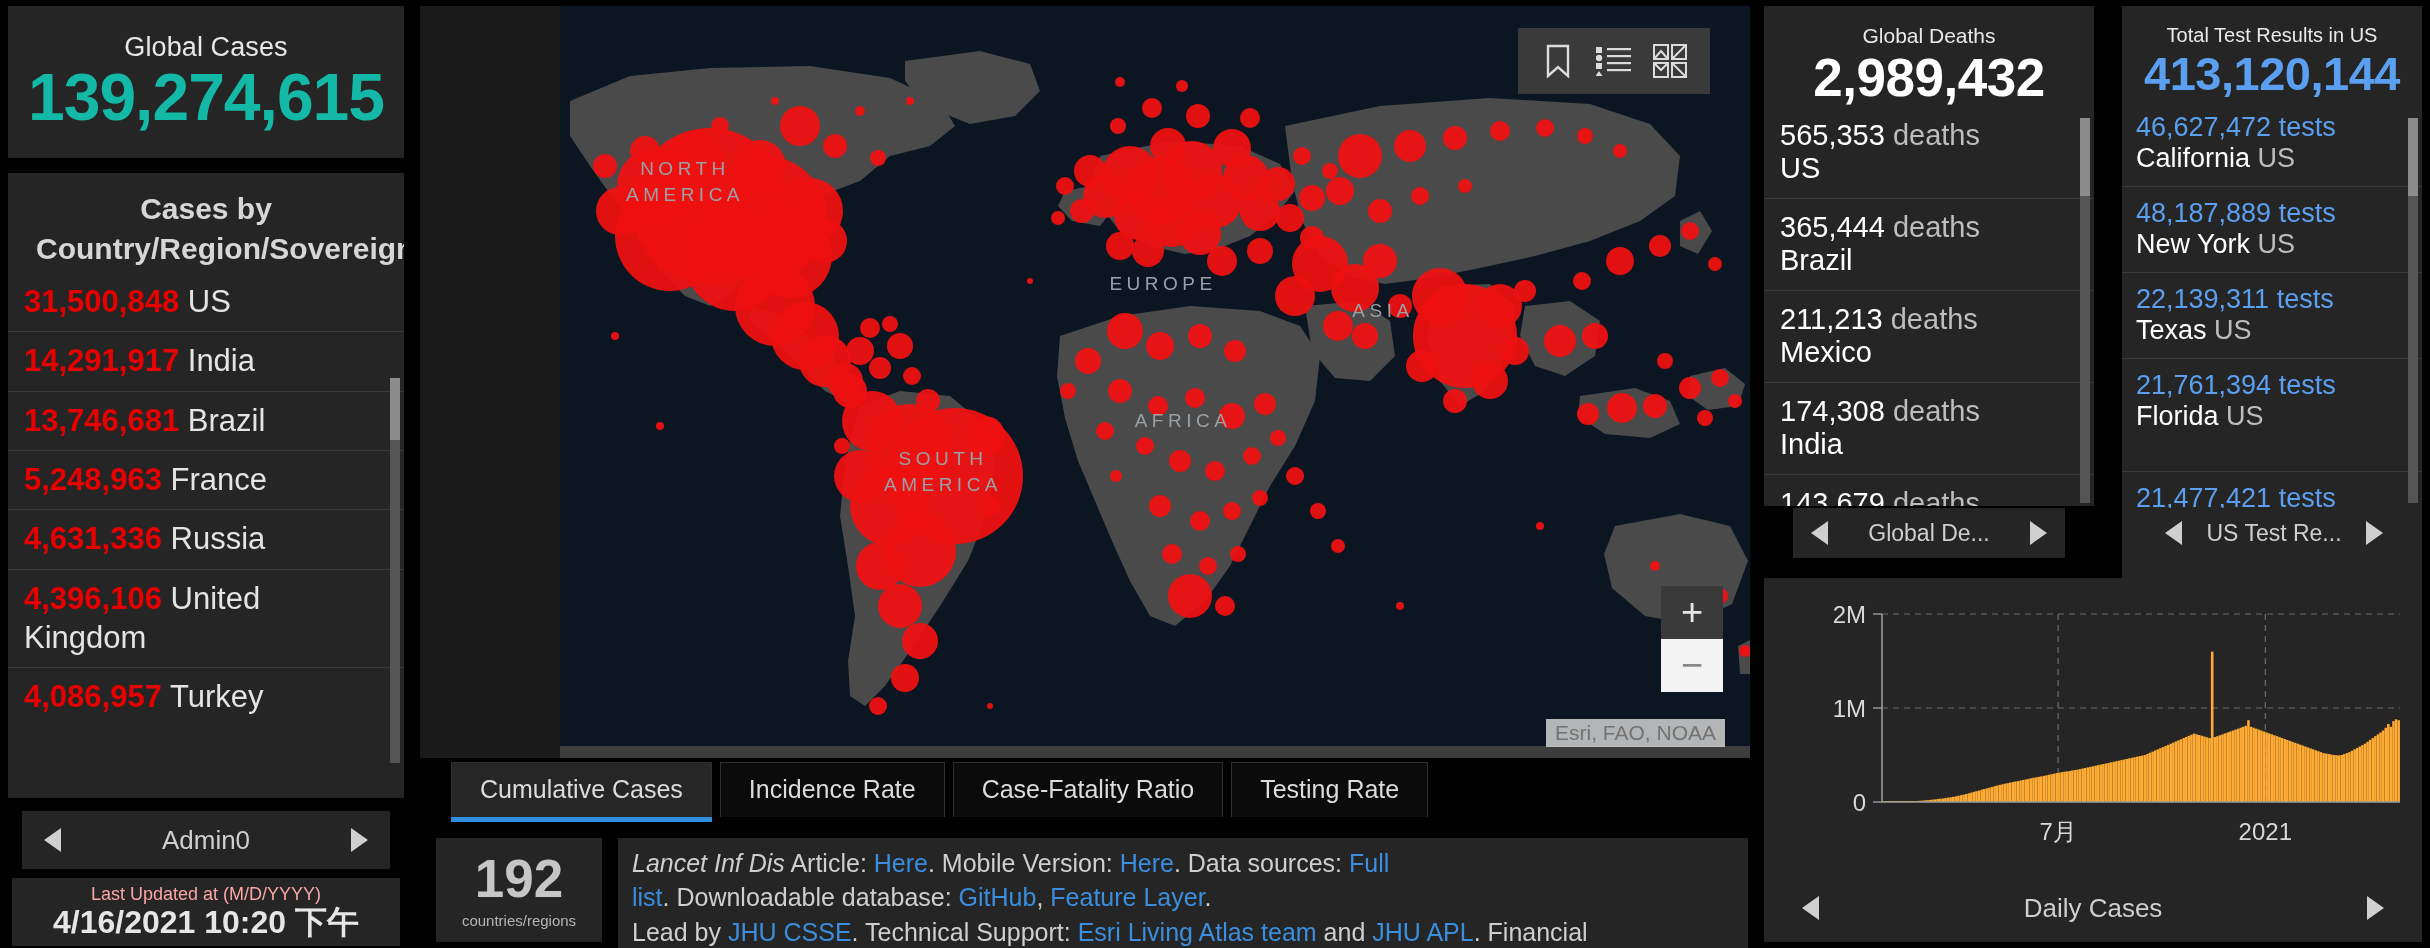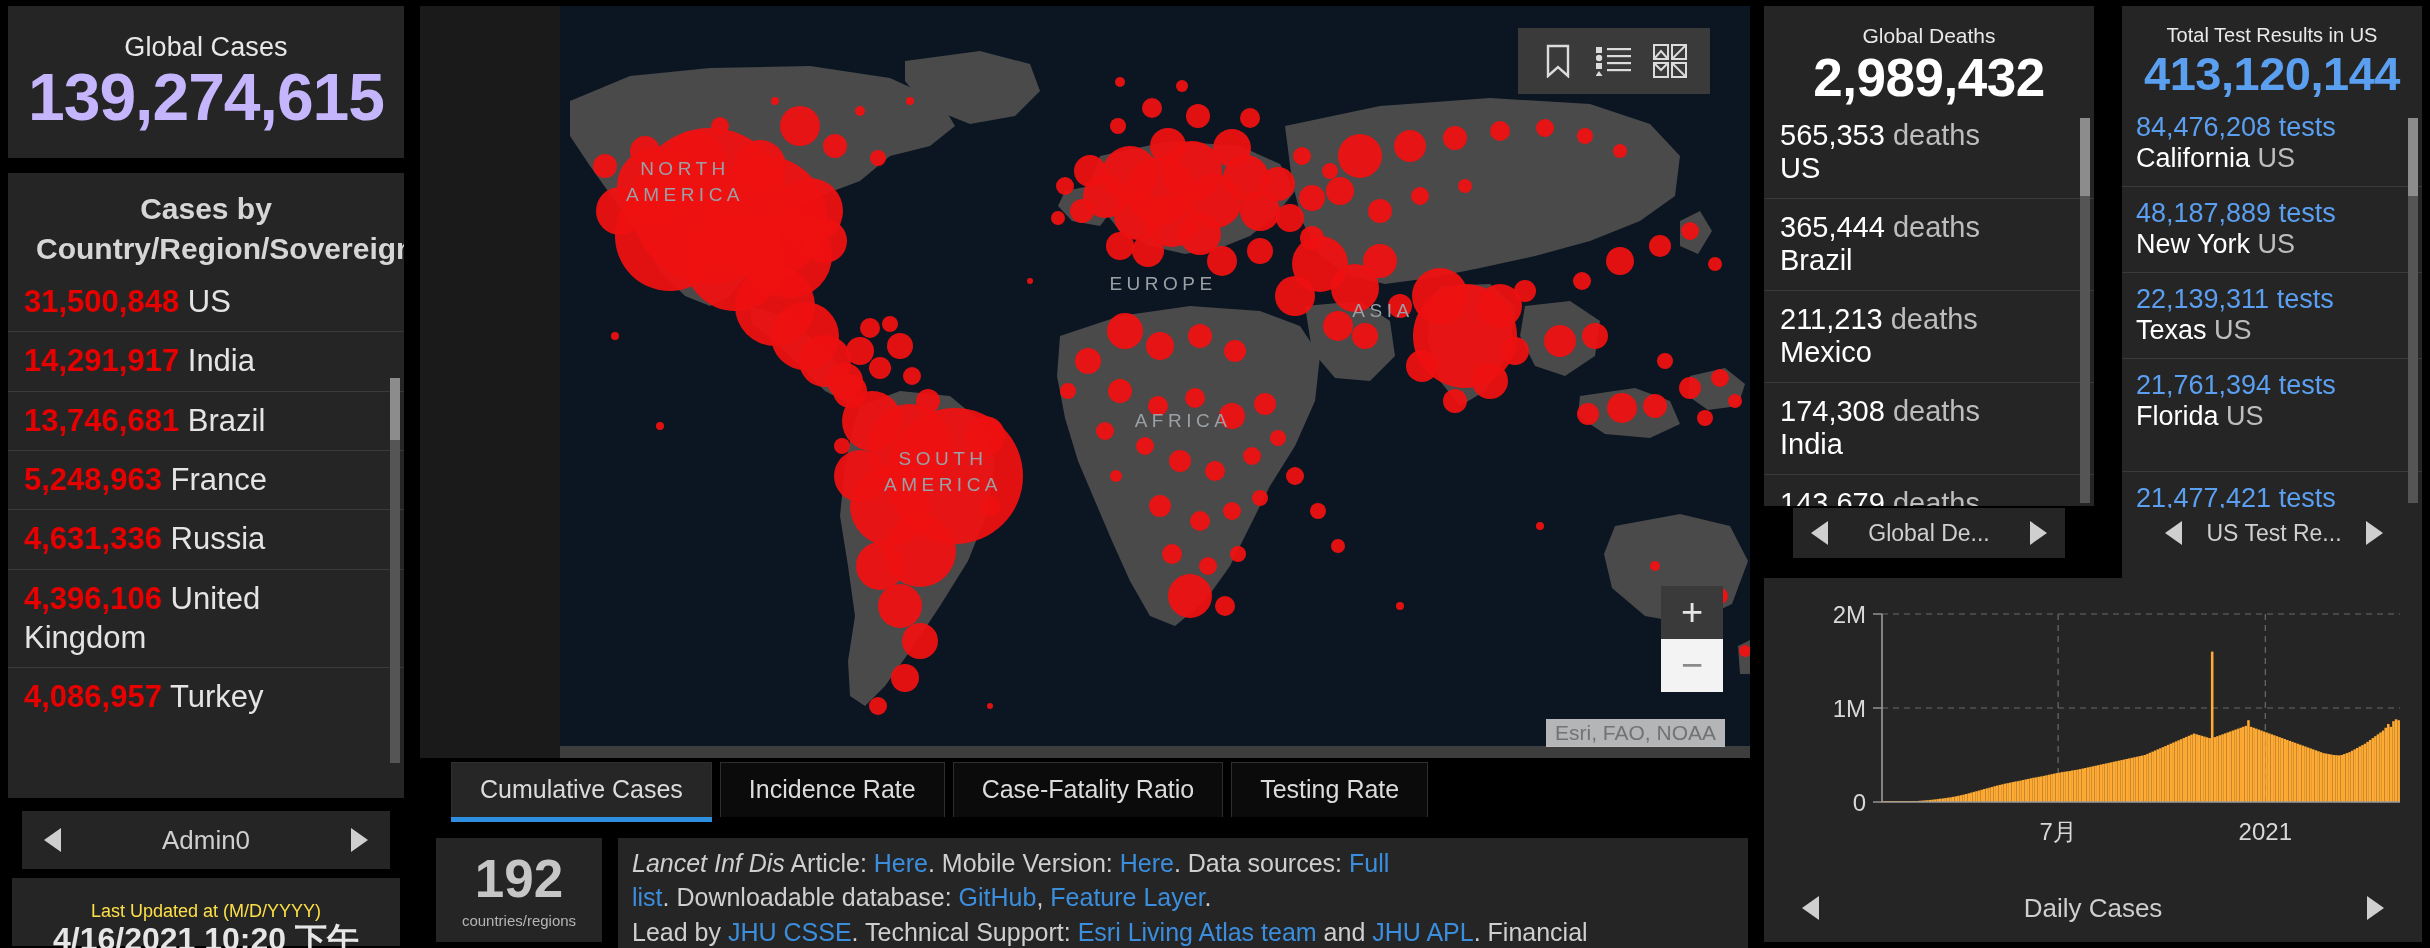--- a/index.html
+++ b/index.html
@@ -19,21 +19,21 @@
   
   #left-col { position: absolute; left: 8px; top: 6px; width: 396px; height: 936px; }
 
   #global-cases-panel {
     position: absolute; left: 0; top: 0; width: 396px; height: 152px;
     background: #252525;
     display: flex; flex-direction: column;
     align-items: center; justify-content: center;
   }
   .kpi-title { color: #e8e8e8; font-size: 27px; font-weight: 400; letter-spacing: .1px; }
-  .kpi-value-red { color: #c4b5fd; font-size: 66px; font-weight: 700; line-height: 1.05; letter-spacing: -1px; }
+  .kpi-value-red { color: #14b8a6; font-size: 66px; font-weight: 700; line-height: 1.05; letter-spacing: -1px; }
 
   #cases-by-panel {
     position: absolute; left: 0; top: 167px; width: 396px; height: 625px;
     background: #252525; overflow: hidden;
   }
   #cases-by-header {
     color: #d6d6d6; font-size: 30px; font-weight: 700; text-align: center;
     line-height: 1.33; padding: 16px 28px 4px 28px;
   }
   .cty-list { padding: 0; }
@@ -61,21 +61,21 @@
   }
   .nav-label { color: #cfcfcf; font-size: 26px; }
   .tri { width: 0; height: 0; cursor: pointer; }
   .tri-l { border-top: 12px solid transparent; border-bottom: 12px solid transparent; border-right: 17px solid #cfcfcf; }
   .tri-r { border-top: 12px solid transparent; border-bottom: 12px solid transparent; border-left: 17px solid #cfcfcf; }
 
   #last-updated-panel {
     position: absolute; left: 4px; top: 872px; width: 388px; height: 68px;
     background: #252525; text-align: center; padding-top: 6px;
   }
-  #lu-label { color: #fde047; font-size: 18px; margin-top: 17px; }
+  #lu-label { color: #fca5a5; font-size: 18px; }
   #lu-value { color: #e6e6e6; font-size: 32px; font-weight: 700; line-height: 1.1; }
 
   
   #map-panel {
     position: absolute; left: 420px; top: 6px; width: 1330px; height: 752px;
     background: #1a1a1a; overflow: hidden;
   }
   #map-canvas {
     position: absolute; left: 140px; top: 0; width: 1190px; height: 752px;
     background: #0b1622; overflow: hidden;
@@ -530,21 +530,21 @@
   <div id="deaths-nav">
     <div class="tri tri-l"></div>
     <div class="nav-label">Global De...</div>
     <div class="tri tri-r"></div>
   </div>
 
   <div id="tests-panel">
     <div id="tests-title">Total Test Results in US</div>
     <div id="tests-value">413,120,144</div>
     <div id="tests-list">
-        <div class="trow"><span class="n">84,476,208</span><span class="u"> tests</span><span class="p">California <span class="sub">US</span></span></div>
+        <div class="trow"><span class="n">46,627,472</span><span class="u"> tests</span><span class="p">California <span class="sub">US</span></span></div>
         <div class="trow"><span class="n">48,187,889</span><span class="u"> tests</span><span class="p">New York <span class="sub">US</span></span></div>
         <div class="trow"><span class="n">22,139,311</span><span class="u"> tests</span><span class="p">Texas <span class="sub">US</span></span></div>
         <div class="trow"><span class="n">21,761,394</span><span class="u"> tests</span><span class="p">Florida <span class="sub">US</span></span></div>
         <div class="trow" style="overflow: hidden; margin-top: 27px;"><span class="n">21,477,421</span><span class="u"> tests</span></div>
       </div>
     <div class="vscroll" style="top:112px;height:385px;">
       <div class="thumb" style="height:78px;"></div>
     </div>
   </div>
   <div id="tests-nav">

